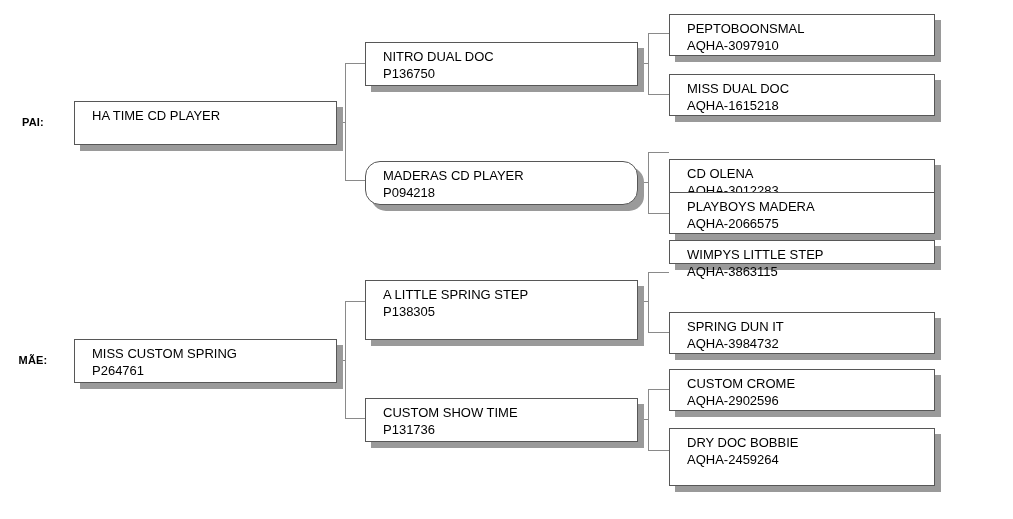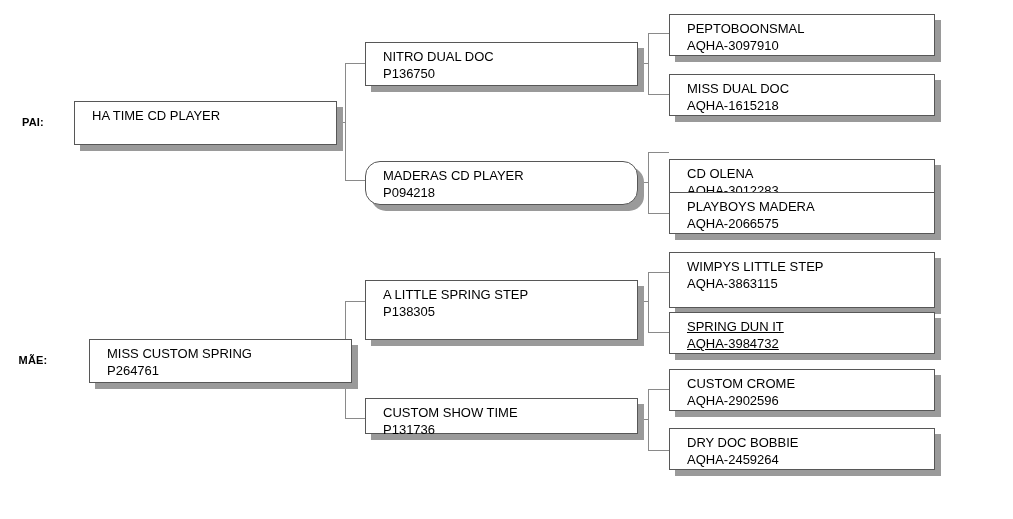--- a/index.html
+++ b/index.html
@@ -92,41 +92,41 @@
   <div class="stub" style="left:638px; top:419px; width:11px;"></div>
 
   <div class="side-label" style="left:0px; top:116px;"><span>PAI:</span></div>
 
   <div class="side-label" style="left:0px; top:354px;"><span>MÃE:</span></div>
 
   <div class="node" style="left:74px; top:101px; width:263px; height:44px;">
     <div class="name">HA TIME CD PLAYER</div>
   </div>
 
-  <div class="node" style="left:74px; top:339px; width:263px; height:44px;margin-left:15px;">
+  <div class="node" style="left:74px; top:339px; width:263px; height:44px;">
     <div class="name">MISS CUSTOM SPRING</div>
     <div class="reg">P264761</div>
   </div>
 
   <div class="node" style="left:365px; top:42px; width:273px; height:44px;">
     <div class="name">NITRO DUAL DOC</div>
     <div class="reg">P136750</div>
   </div>
 
   <div class="node" style="left:365px; top:161px; width:273px; height:44px;border-radius:15px;">
     <div class="name">MADERAS CD PLAYER</div>
     <div class="reg">P094218</div>
   </div>
 
   <div class="node" style="left:365px; top:280px; width:273px; height:60px;">
     <div class="name">A LITTLE SPRING STEP</div>
     <div class="reg">P138305</div>
   </div>
 
-  <div class="node" style="left:365px; top:398px; width:273px; height:36px;">
+  <div class="node" style="left:365px; top:398px; width:273px; height:44px;">
     <div class="name">CUSTOM SHOW TIME</div>
     <div class="reg">P131736</div>
   </div>
 
   <div class="node" style="left:669px; top:14px; width:266px; height:42px;">
     <div class="name">PEPTOBOONSMAL</div>
     <div class="reg">AQHA-3097910</div>
   </div>
 
   <div class="node" style="left:669px; top:74px; width:266px; height:42px;">
@@ -137,33 +137,33 @@
   <div class="node" style="left:669px; top:133px; width:266px; height:42px;margin-top:26px;">
     <div class="name">CD OLENA</div>
     <div class="reg">AQHA-3012283</div>
   </div>
 
   <div class="node" style="left:669px; top:192px; width:266px; height:42px;">
     <div class="name">PLAYBOYS MADERA</div>
     <div class="reg">AQHA-2066575</div>
   </div>
 
-  <div class="node" style="left:669px; top:252px; width:266px; height:56px;">
+  <div class="node" style="left:669px; top:240px; width:266px; height:24px;">
     <div class="name">WIMPYS LITTLE STEP</div>
     <div class="reg">AQHA-3863115</div>
   </div>
 
-  <div class="node" style="left:669px; top:312px; width:266px; height:42px;text-decoration:underline;">
+  <div class="node" style="left:669px; top:312px; width:266px; height:42px;">
     <div class="name">SPRING DUN IT</div>
     <div class="reg">AQHA-3984732</div>
   </div>
 
   <div class="node" style="left:669px; top:369px; width:266px; height:42px;">
     <div class="name">CUSTOM CROME</div>
     <div class="reg">AQHA-2902596</div>
   </div>
 
-  <div class="node" style="left:669px; top:428px; width:266px; height:42px;">
+  <div class="node" style="left:669px; top:428px; width:266px; height:58px;">
     <div class="name">DRY DOC BOBBIE</div>
     <div class="reg">AQHA-2459264</div>
   </div>
 
 </div>
 
 </body></html>

